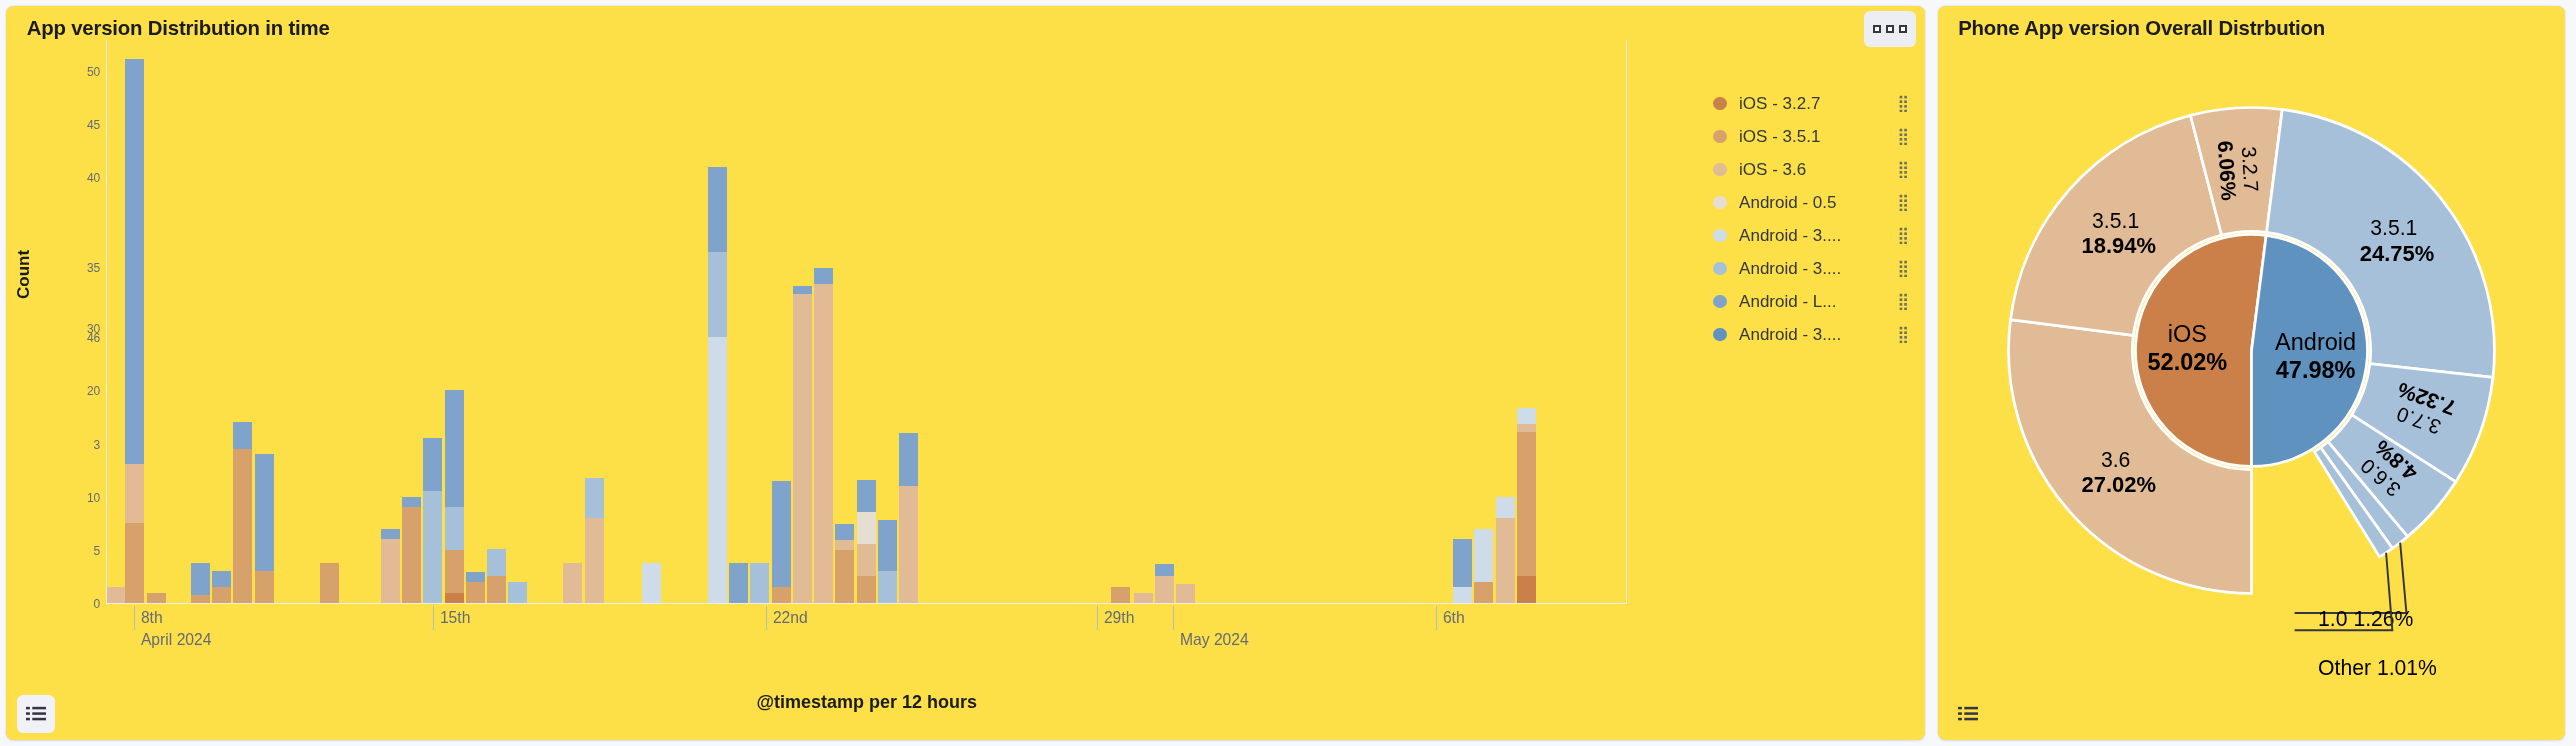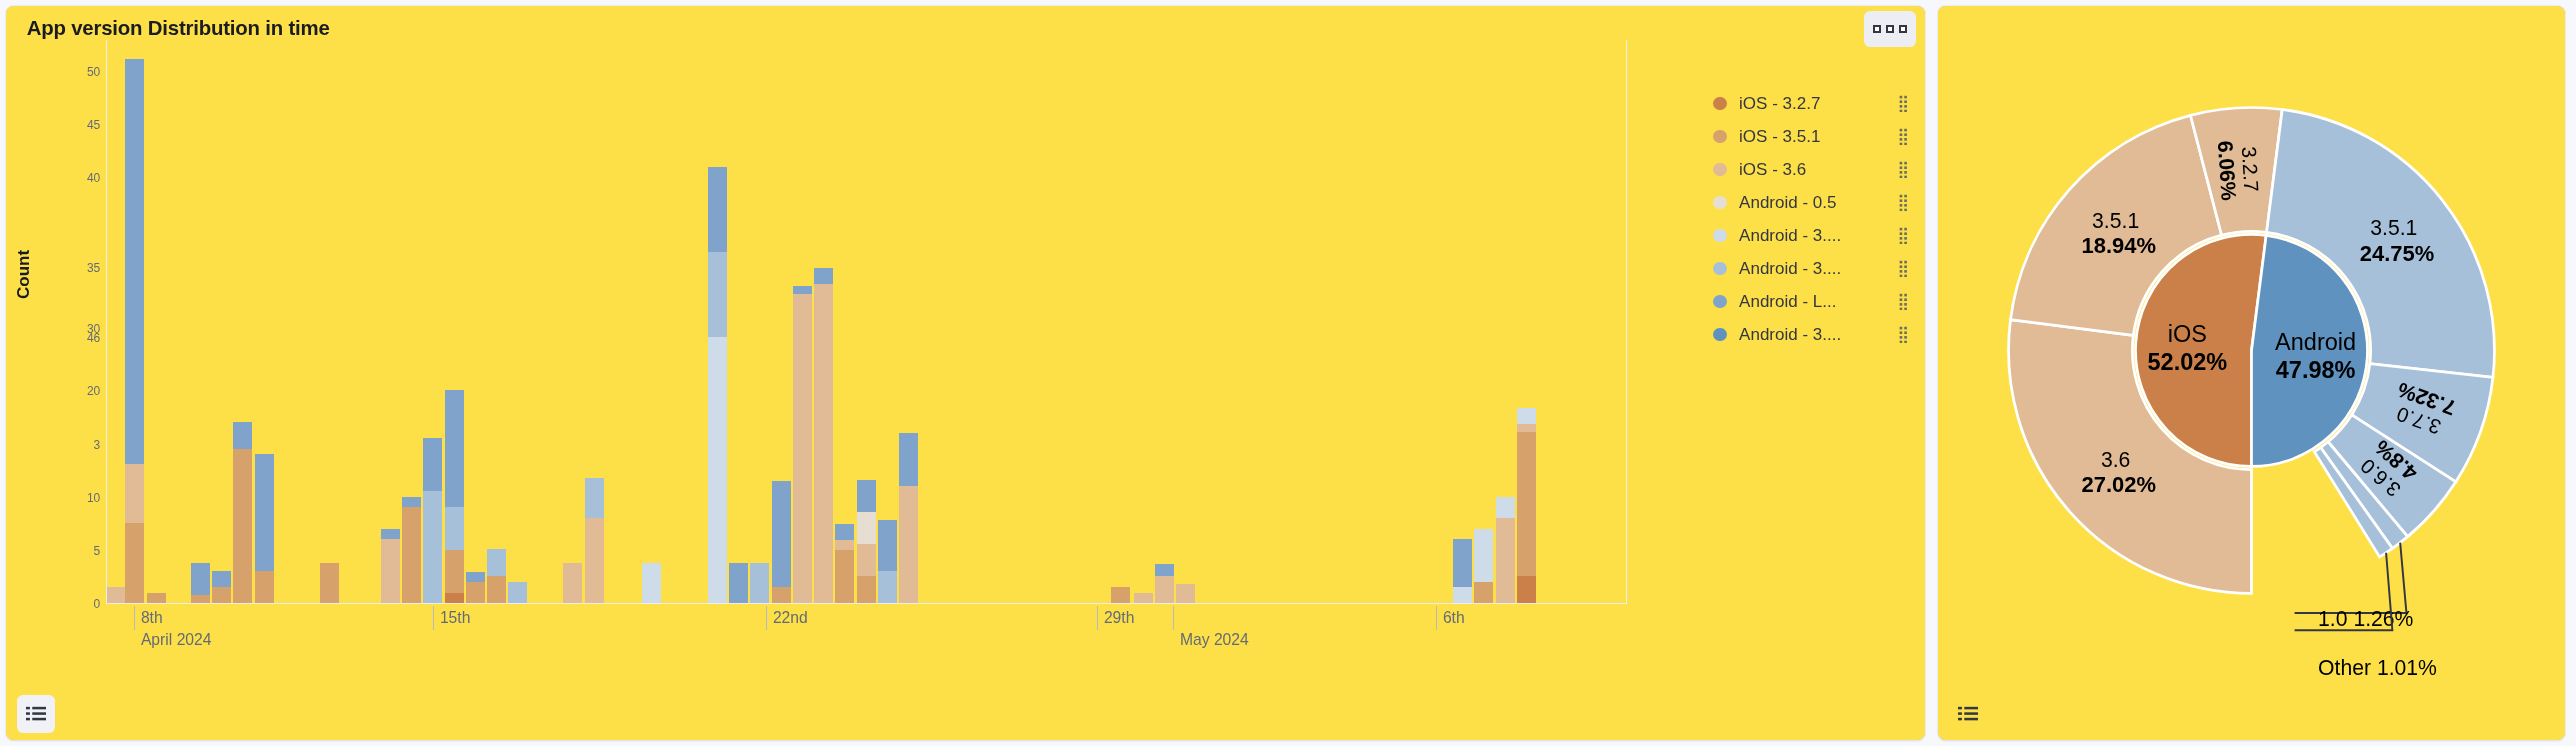--- a/index.html
+++ b/index.html
@@ -333,20 +333,21 @@
           </div>
           <div class="xtick" style="left: 1072px;">
             <span class="tickline"></span>
             <span class="l2" style="margin-top: 23.5px;">May 2024</span>
           </div>
           <div class="xtick" style="left: 1335px;">
             <span class="tickline"></span>
             <span class="l1">6th</span>
           </div>
         </div>
+      <div class="xtitle">@timestamp per 12 hours</div>
 
       <div class="legend" id="legend">
           <div class="legend-row">
             <span class="swatch" style="background: rgb(202, 128, 72);"></span>
             <span class="legend-label">iOS - 3.2.7</span>
             <svg class="grip" viewBox="0 0 14 22">
               <rect x="2" y="1" width="3.4" height="3.4" fill="#535966"></rect>
               <rect x="8" y="1" width="3.4" height="3.4" fill="#535966"></rect>
               <rect x="2" y="7" width="3.4" height="3.4" fill="#535966"></rect>
               <rect x="8" y="7" width="3.4" height="3.4" fill="#535966"></rect>
@@ -463,20 +464,21 @@
         <rect x="8" y="1" width="18" height="3.2" fill="#343741"></rect>
         <rect x="0" y="8" width="5" height="3.2" fill="#343741"></rect>
         <rect x="8" y="8" width="18" height="3.2" fill="#343741"></rect>
         <rect x="0" y="15" width="5" height="3.2" fill="#343741"></rect>
         <rect x="8" y="15" width="18" height="3.2" fill="#343741"></rect>
       </svg>
     </div>
   </div>
 
   <div class="panel panel-right">
+    <div class="panel-title">Phone App version Overall Distrbution</div>
 
     <div class="donut-wrap">
       <svg id="donut" width="627" height="674" viewBox="0 0 800 860">
           <path d="M 400 400 L 400 548 A 148 148 0 1 1 418.73381963222596 253.19044989515422 Z" fill="#ca8048" stroke="#ffffff" stroke-width="3.5"></path>
           <path d="M 400 400 L 418.73381963222596 253.19044989515422 A 148 148 0 0 1 400.00000000000006 548 Z" fill="#6092c0" stroke="#ffffff" stroke-width="3.5"></path>
           <path d="M 400 710 A 310 310 0 0 1 92.49350991552569 360.76024266222976
             L 249.22262421664485 380.7598609182546 A 152 152 0 0 0 400 552 Z" fill="#e0bb95" stroke="#ffffff" stroke-width="3.5"></path>
           <path d="M 92.49350991552569 360.76024266222976 A 310 310 0 0 1 322.1517416083597 99.93392616727164
             L 361.8292410466796 252.87082831427512 A 152 152 0 0 0 249.22262421664485 380.7598609182546 Z" fill="#e0bb95" stroke="#ffffff" stroke-width="3.5"></path>
           <path d="M 322.1517416083597 99.93392616727164 A 310 310 0 0 1 439.2397573377701 92.49350991552564

